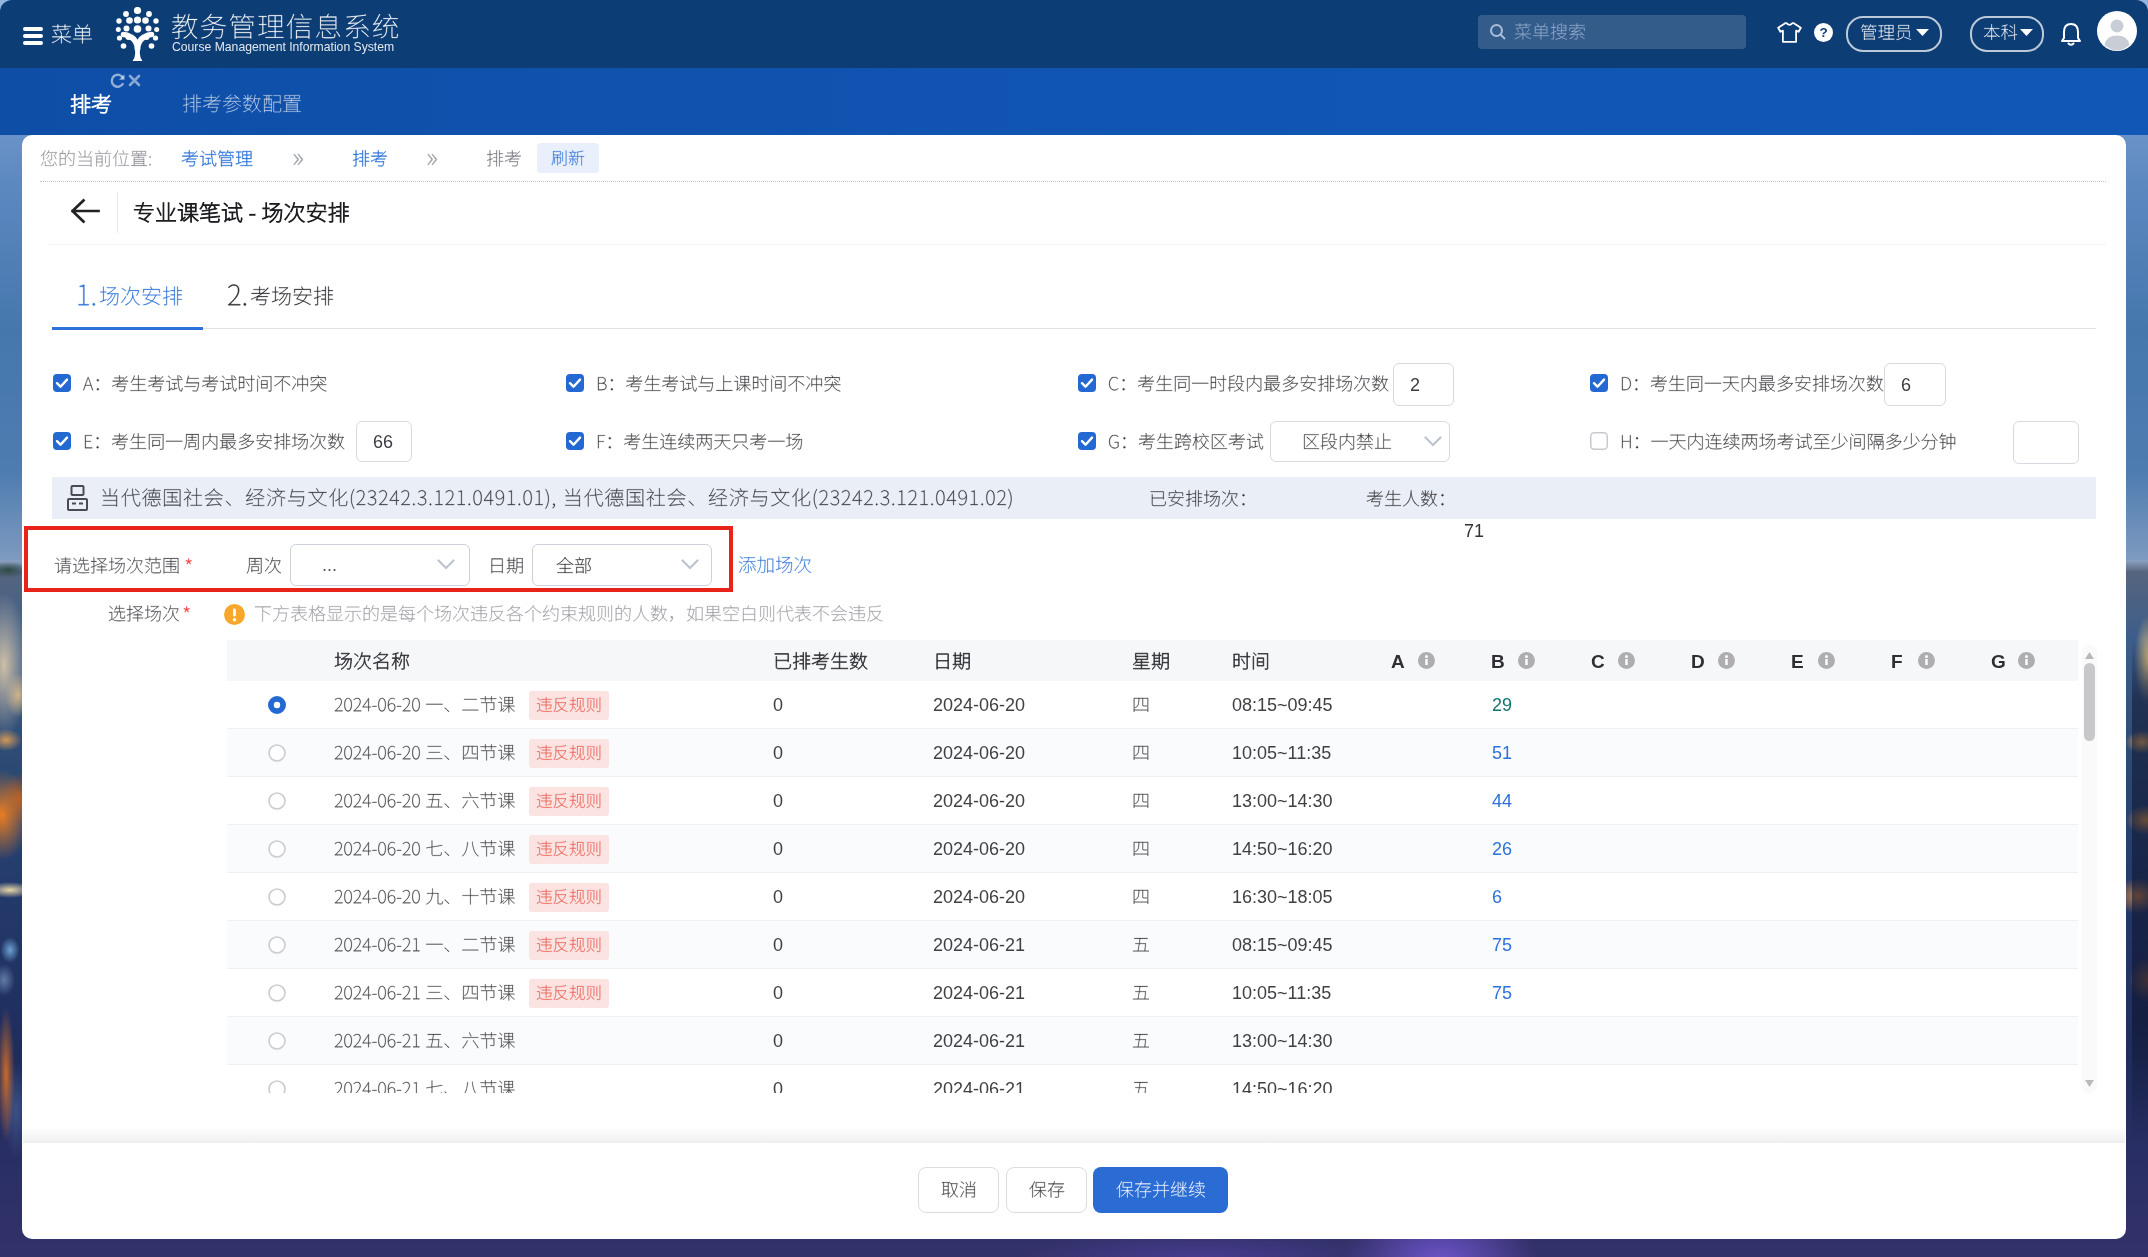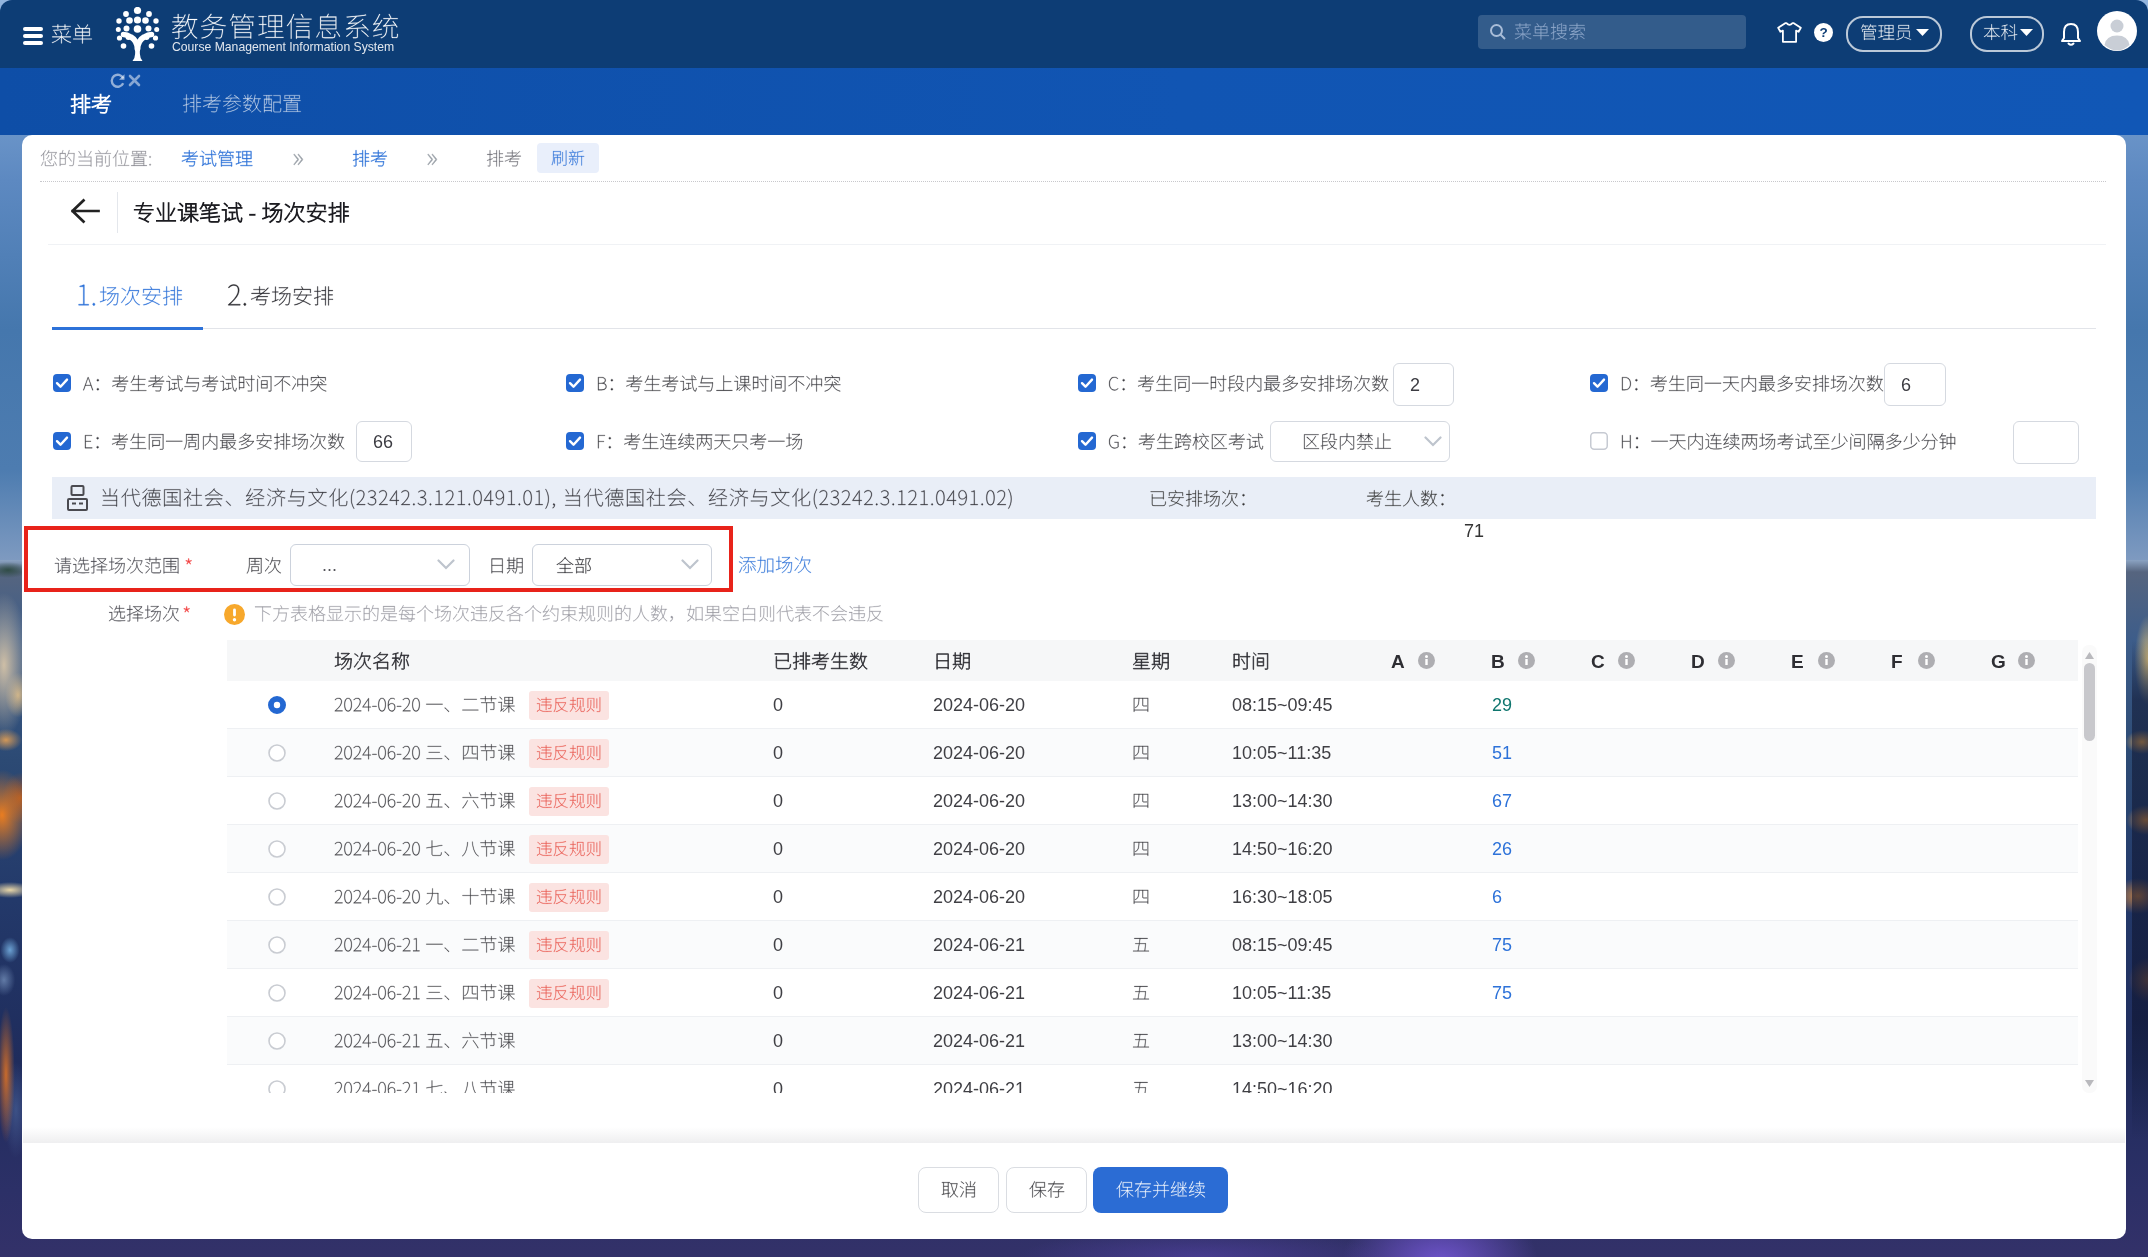--- a/index.html
+++ b/index.html
@@ -999,21 +999,21 @@
       </g>
     </svg>
     <div style="position:absolute;left:546px;top:151.1px;font-family:'Liberation Sans',sans-serif;font-size:18px;font-weight:400;color:#3f3f44;line-height:21px;white-space:nowrap;">0</div>
     <div style="position:absolute;left:706px;top:151.1px;font-family:'Liberation Sans',sans-serif;font-size:18px;font-weight:400;color:#3f3f44;line-height:21px;white-space:nowrap;">2024-06-20</div>
     <svg style="position:absolute;left:905.0px;top:151.3px;overflow:visible" width="18" height="23">
       <g fill="#3f3f44" stroke="#3f3f44" stroke-width="14" transform="translate(0,16.20) scale(0.01800,-0.01800)">
         <use href="#G139" xlink:href="#G139" x="0"></use>
       </g>
     </svg>
     <div style="position:absolute;left:1005px;top:151.1px;font-family:'Liberation Sans',sans-serif;font-size:18px;font-weight:400;color:#3f3f44;line-height:21px;white-space:nowrap;">13:00~14:30</div>
-    <div style="position:absolute;left:1265px;top:151.1px;font-family:'Liberation Sans',sans-serif;font-size:18px;font-weight:400;color:#2d72d9;line-height:21px;white-space:nowrap;">67</div>
+    <div style="position:absolute;left:1265px;top:151.1px;font-family:'Liberation Sans',sans-serif;font-size:18px;font-weight:400;color:#2d72d9;line-height:21px;white-space:nowrap;">44</div>
     <div style="position:absolute;left:0px;top:185px;width:1851px;height:48px;background:#fafbfc;border-bottom:1px solid #eef0f3;box-sizing:border-box"></div>
     <svg style="position:absolute;left:41px;top:200.0px" width="18" height="18" viewBox="0 0 18 18">
       <circle cx="9" cy="9" r="8" fill="#fff" stroke="#c9ccd2" stroke-width="1.6"></circle>
     </svg>
     <svg style="position:absolute;left:107.0px;top:199.3px;overflow:visible" width="182" height="23">
       <g fill="#3f3f44" stroke="#3f3f44" stroke-width="14" transform="translate(0,16.20) scale(0.01800,-0.01800)">
         <use href="#G41" xlink:href="#G41" x="0"></use>
         <use href="#G94" xlink:href="#G94" x="521"></use>
         <use href="#G41" xlink:href="#G41" x="1042"></use>
         <use href="#G93" xlink:href="#G93" x="1563"></use>

